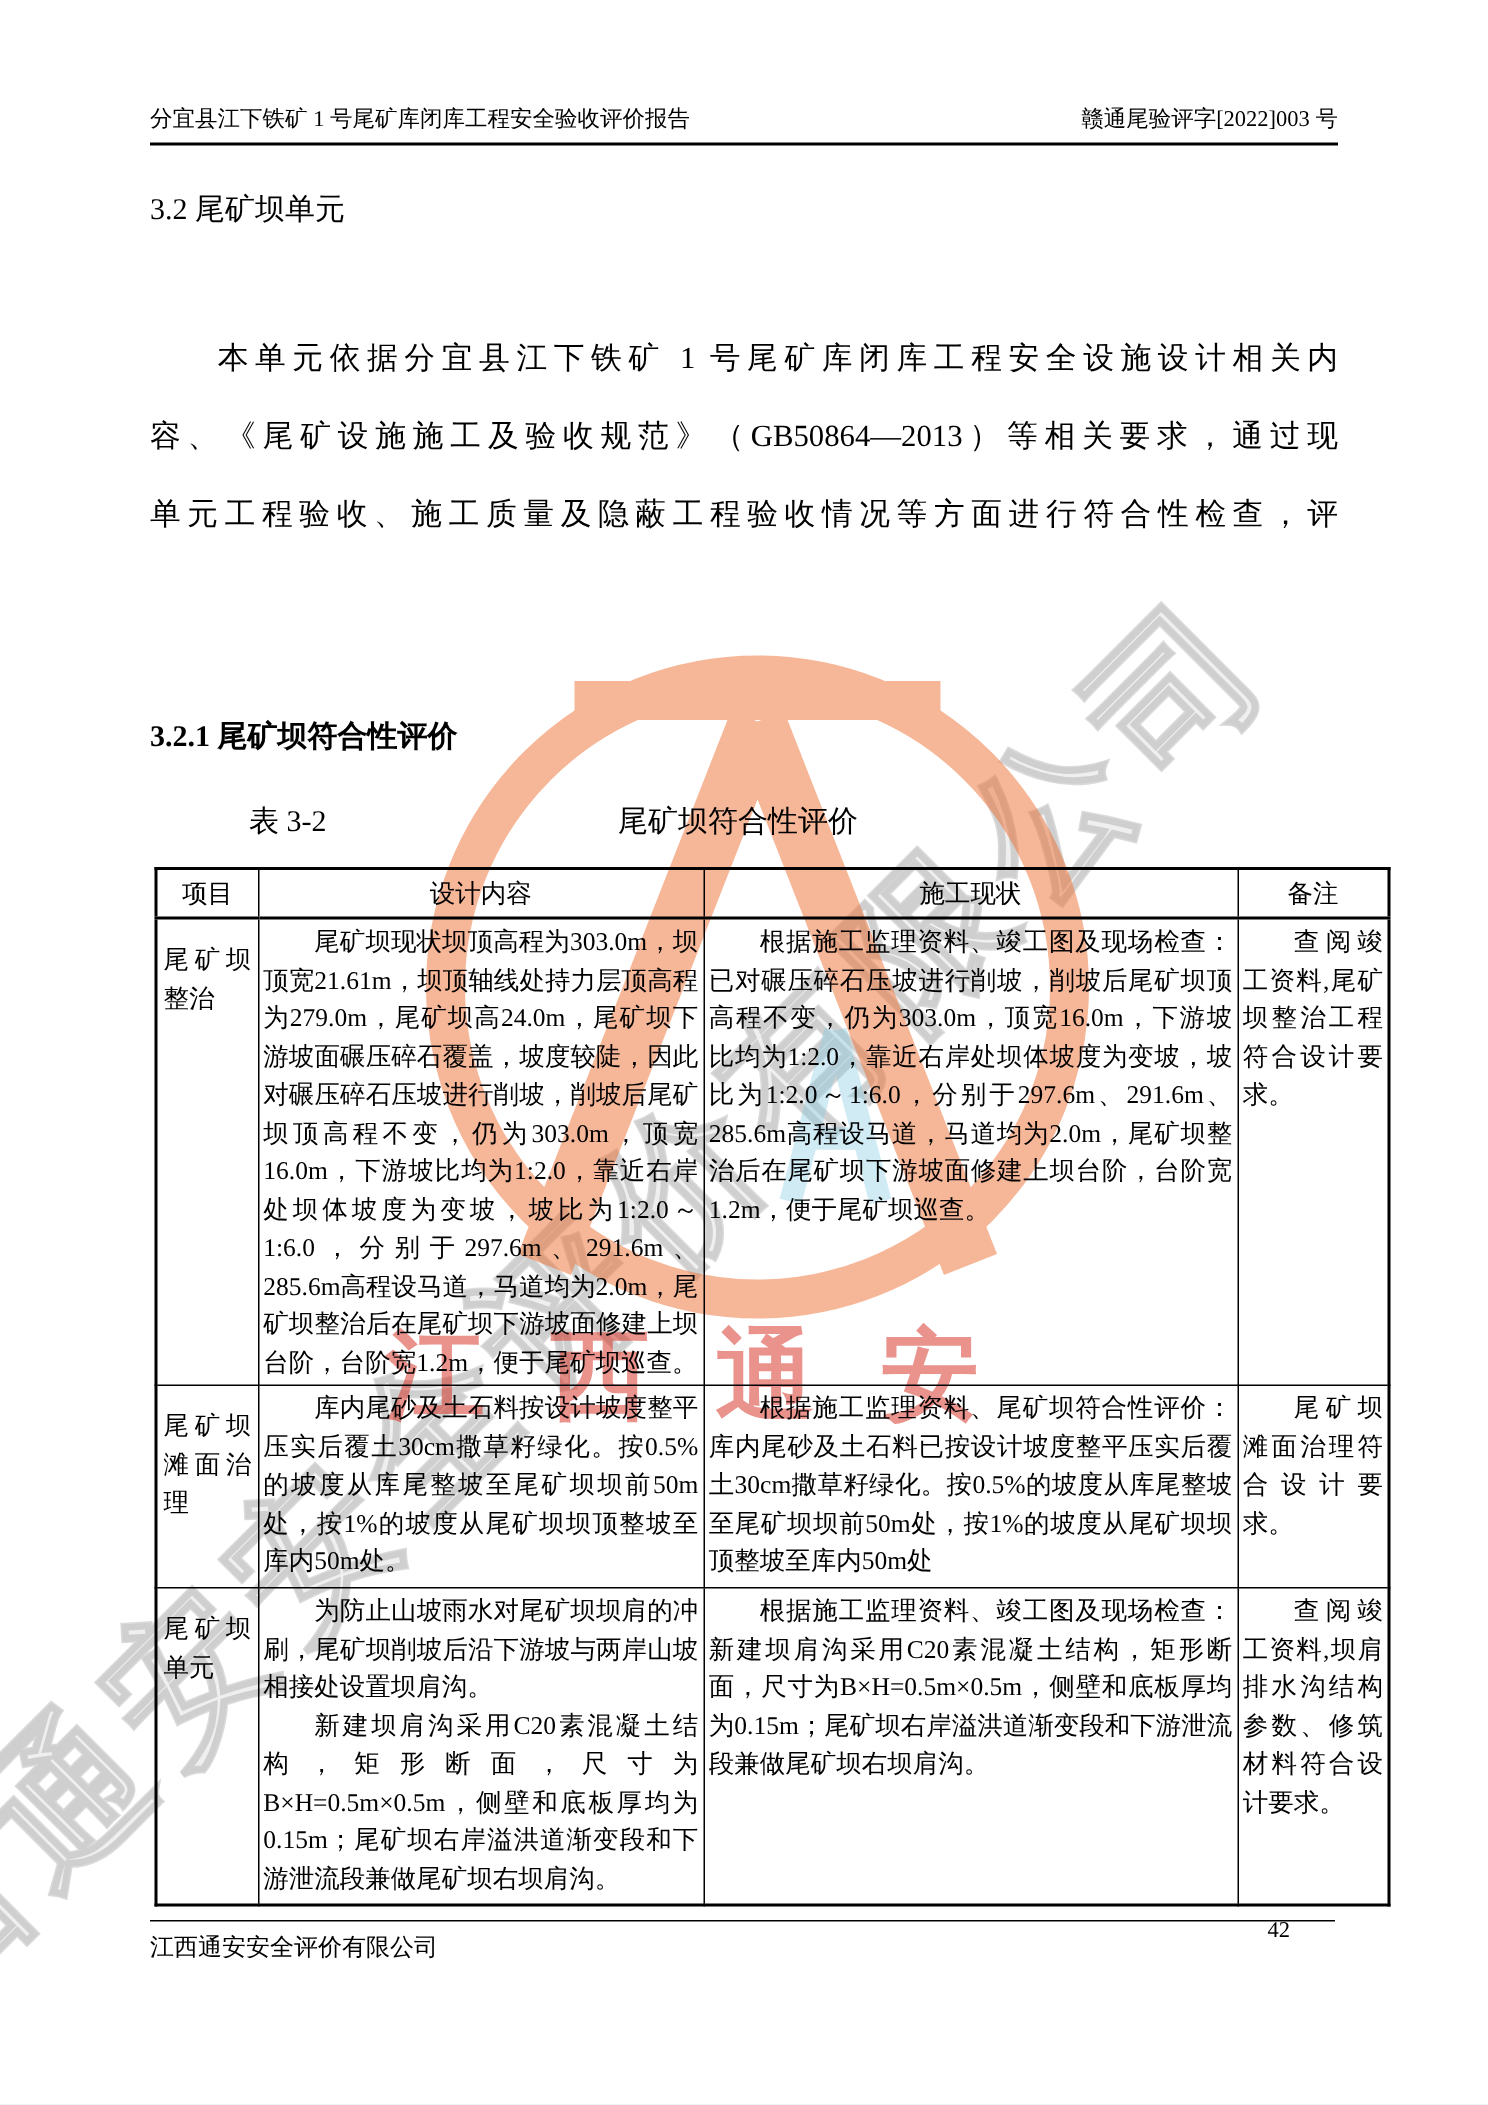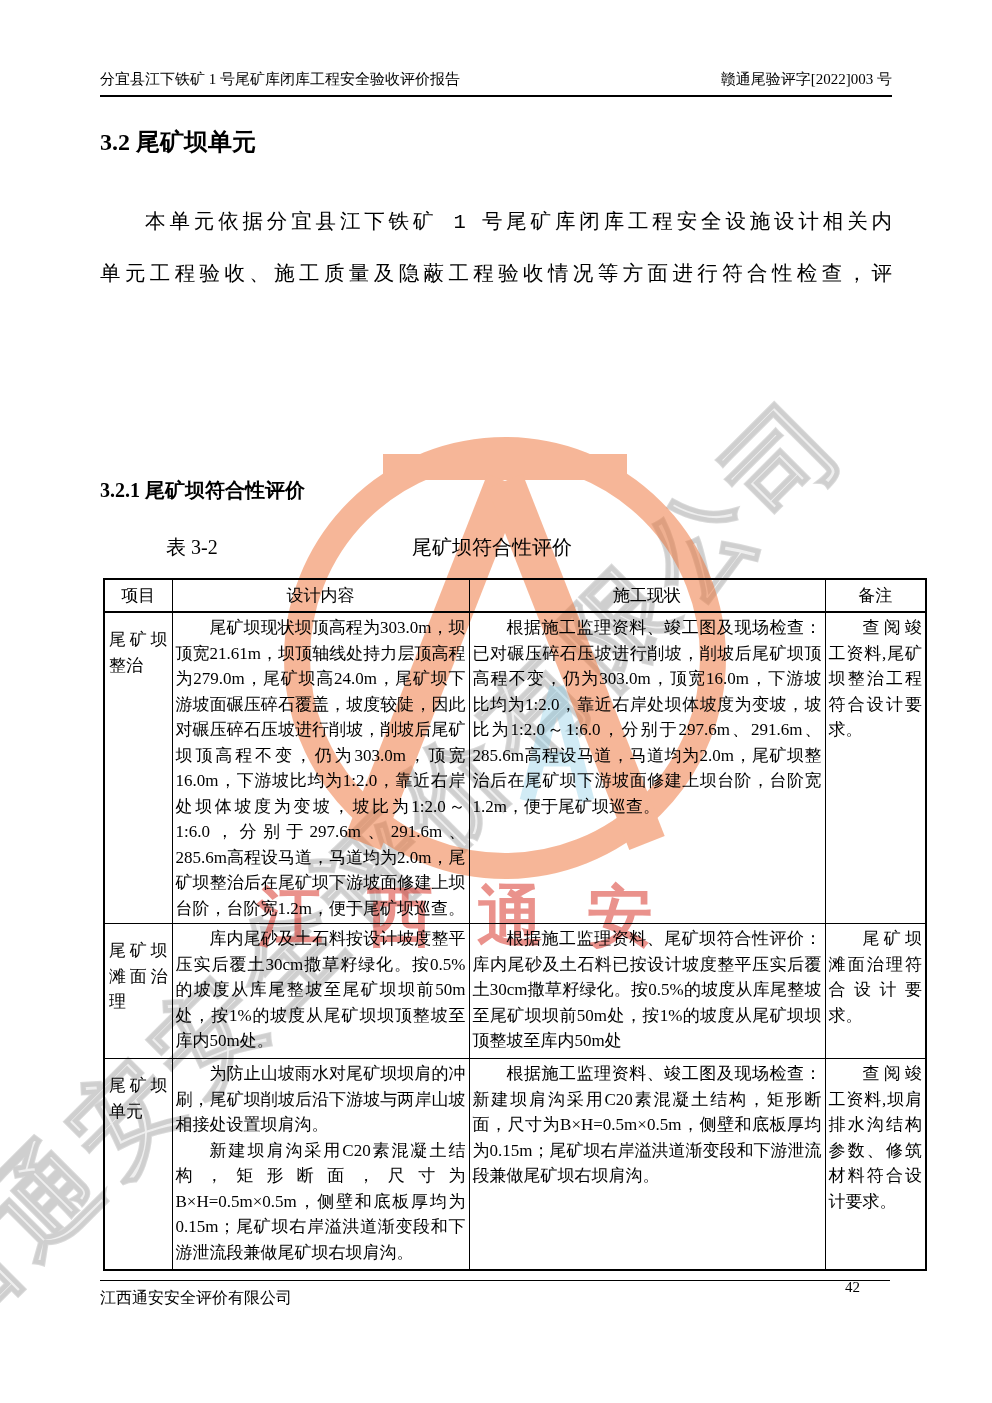--- a/index.html
+++ b/index.html
@@ -24,22 +24,22 @@
     color:rgba(213,38,25,0.50);
     margin-left:32px;
   }
   .wm-logo { left:265px; top:415px; }
   
   .layer { position:absolute; inset:0; z-index:1; }
   .header { position:absolute; left:100px; width:792px; top:70px;
             display:flex; justify-content:space-between; font-size:15px; }
   .header-rule { position:absolute; left:100px; width:792px; top:95px;
                  border-top:2px solid #000; }
-  .title { position:absolute; left:100px; top:126px; font-size:24px; font-weight:700; }
-  .intro { position:absolute; left:100px; top:197px; width:792px; font-size:20.5px;font-family:Liberation Mono, monospace; }
+  .title { position:absolute; left:100px; top:126px; font-size:20px; font-weight:400; }
+  .intro { position:absolute; left:100px; top:213px; width:792px; font-size:20.5px; }
   .pline { line-height:52px; text-align:justify; text-align-last:justify; }
   .pline.first { text-indent:2.2em; }
   .pline.last { text-align-last:left; }
   .subheading { position:absolute; left:100px; top:477px; font-size:20px; font-weight:700; }
   .caption { position:absolute; left:100px; top:534px; width:792px; height:40px; font-size:20px; }
   .caption .label { position:absolute; left:66px;font-family:Liberation Serif, serif; }
   .caption .ctitle { position:absolute; left:312px; }
   table.doc-table {
     position:absolute; left:103px; top:578px; width:822px;
     border-collapse:collapse; table-layout:fixed;
@@ -85,20 +85,21 @@
     <div class="header">
       <span>分宜县江下铁矿 1 号尾矿库闭库工程安全验收评价报告</span>
       <span>赣通尾验评字[2022]003 号</span>
     </div>
     <div class="header-rule"></div>
 
     <div class="title">3.2 尾矿坝单元</div>
 
     <div class="intro">
       <div class="pline first">本单元依据分宜县江下铁矿 1 号尾矿库闭库工程安全设施设计相关内</div>
+      <div class="pline">容、《尾矿设施施工及验收规范》（GB50864—2013）等相关要求，通过现</div>
       <div class="pline">单元工程验收、施工质量及隐蔽工程验收情况等方面进行符合性检查，评</div>
     </div>
 
     <div class="subheading">3.2.1 尾矿坝符合性评价</div>
 
     <div class="caption">
       <span class="label">表 3-2</span>
       <span class="ctitle">尾矿坝符合性评价</span>
     </div>
 

